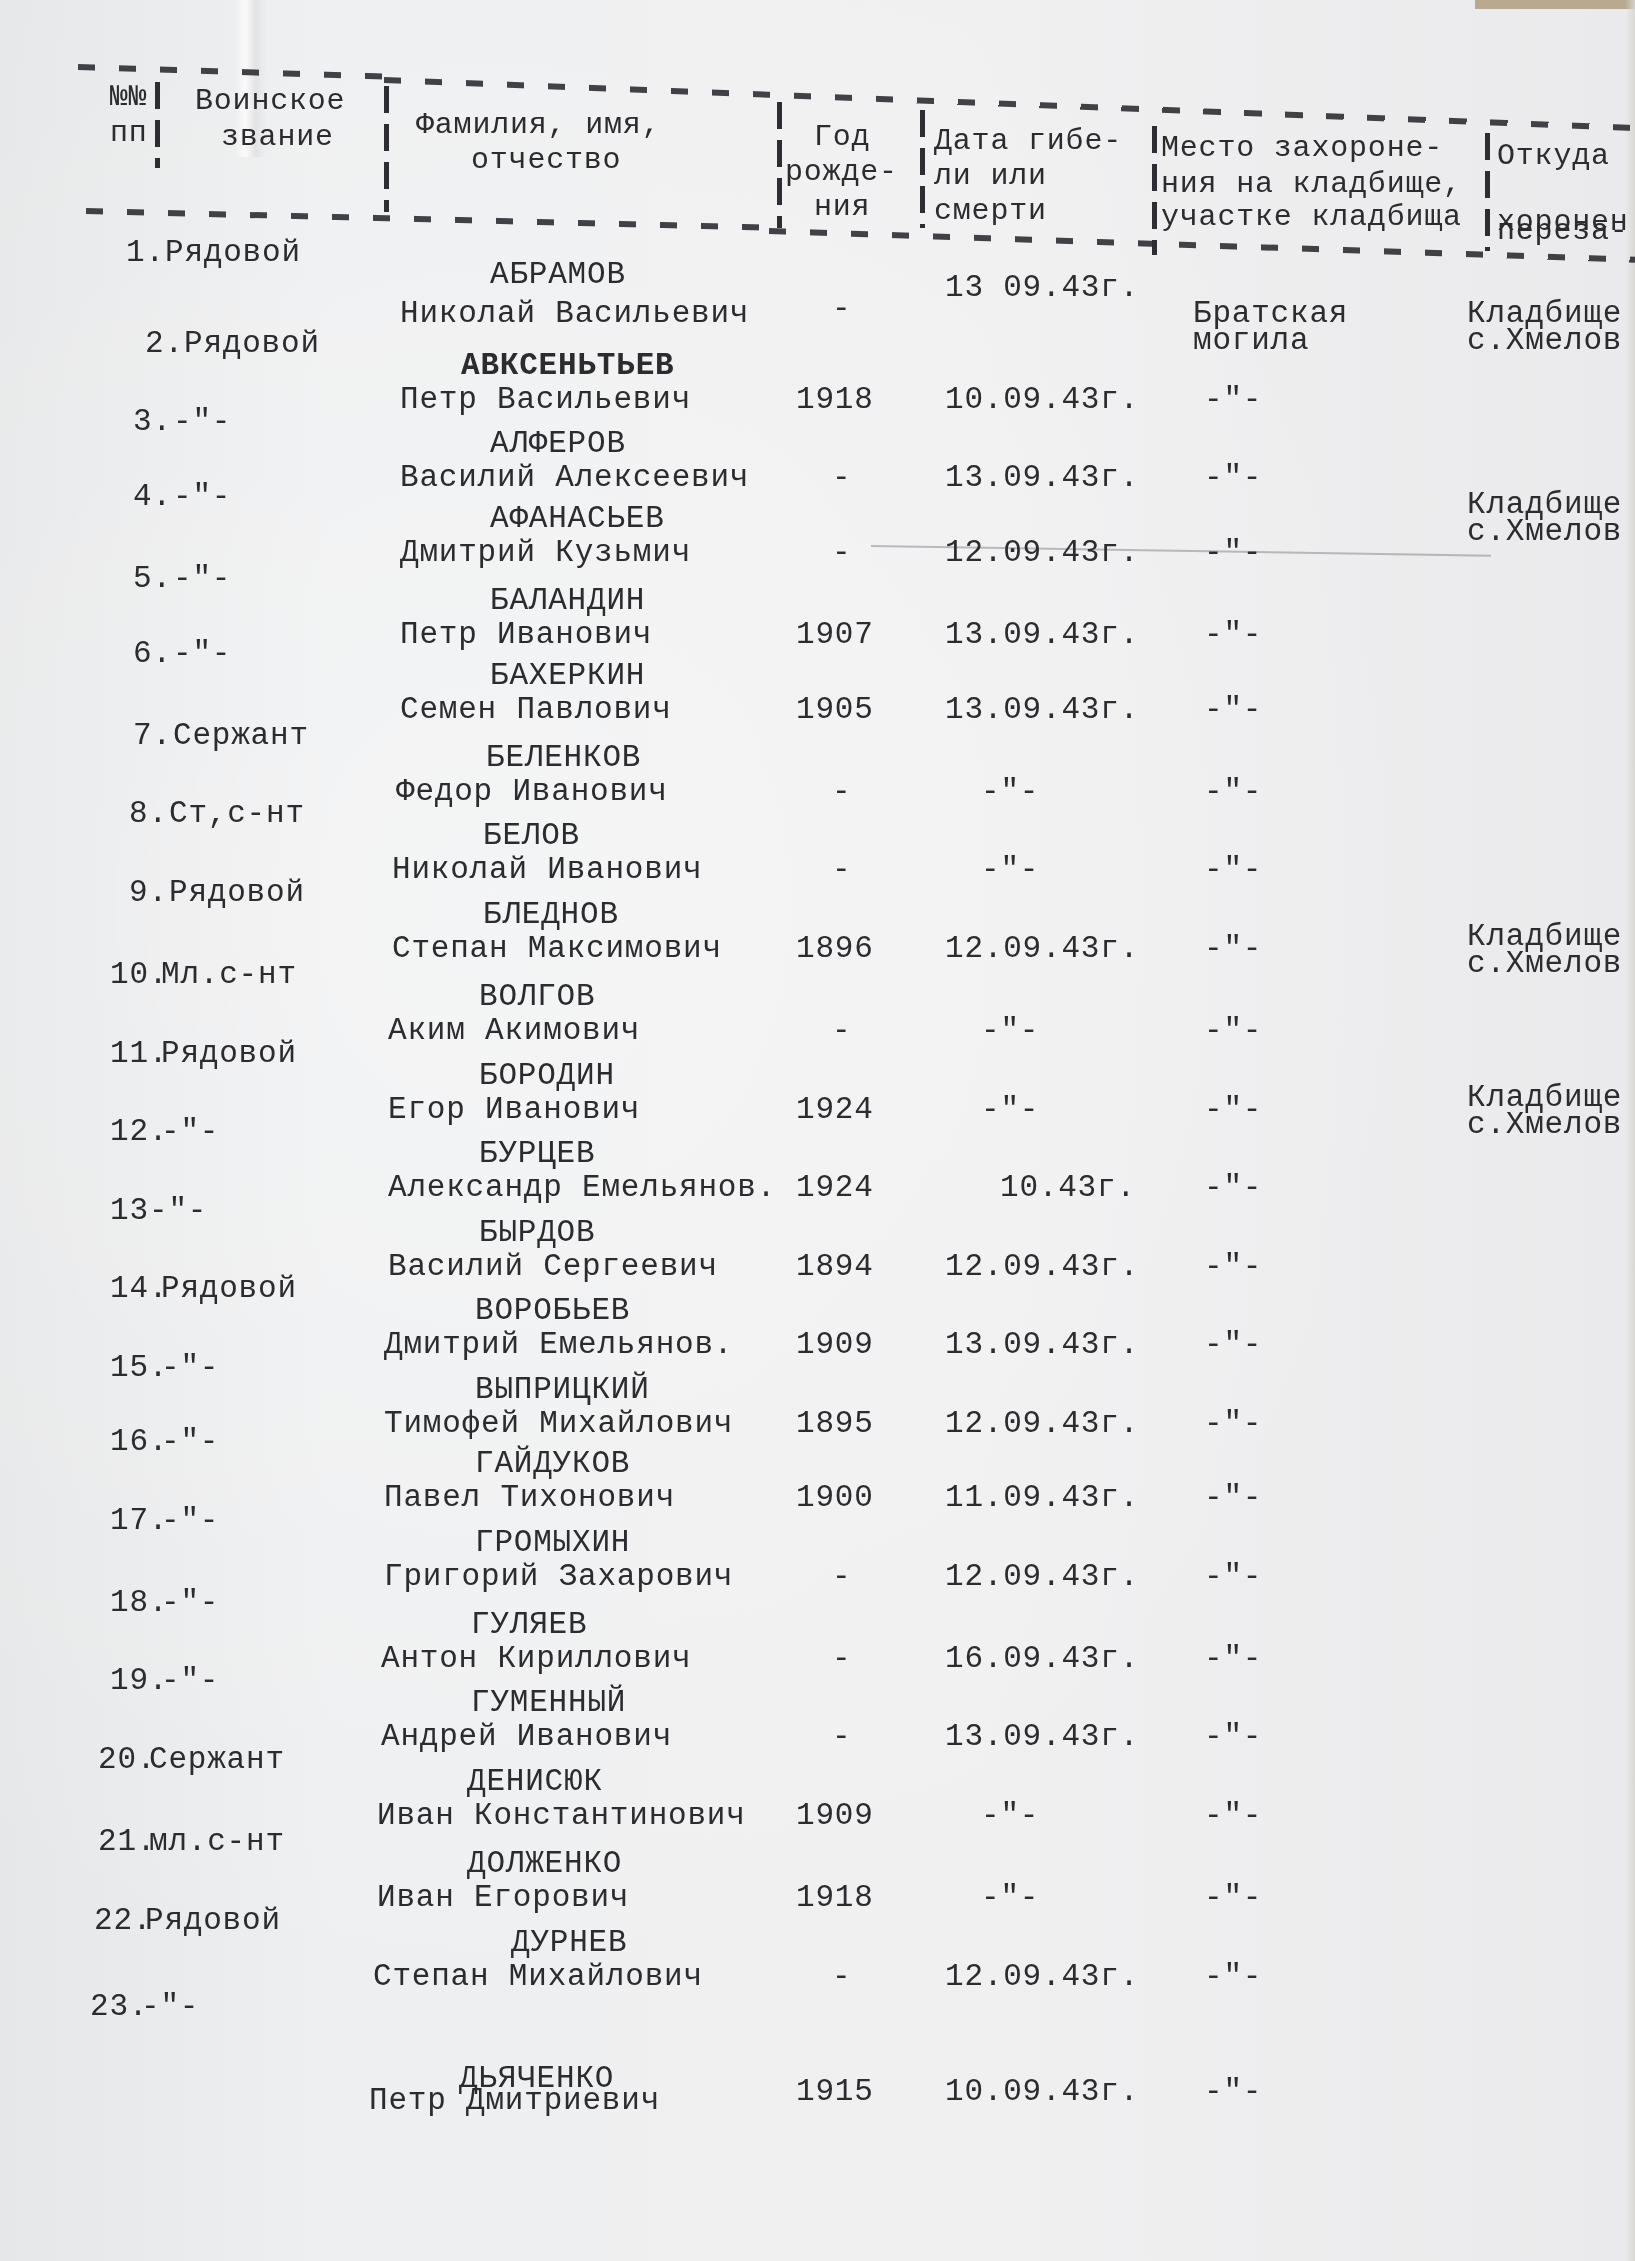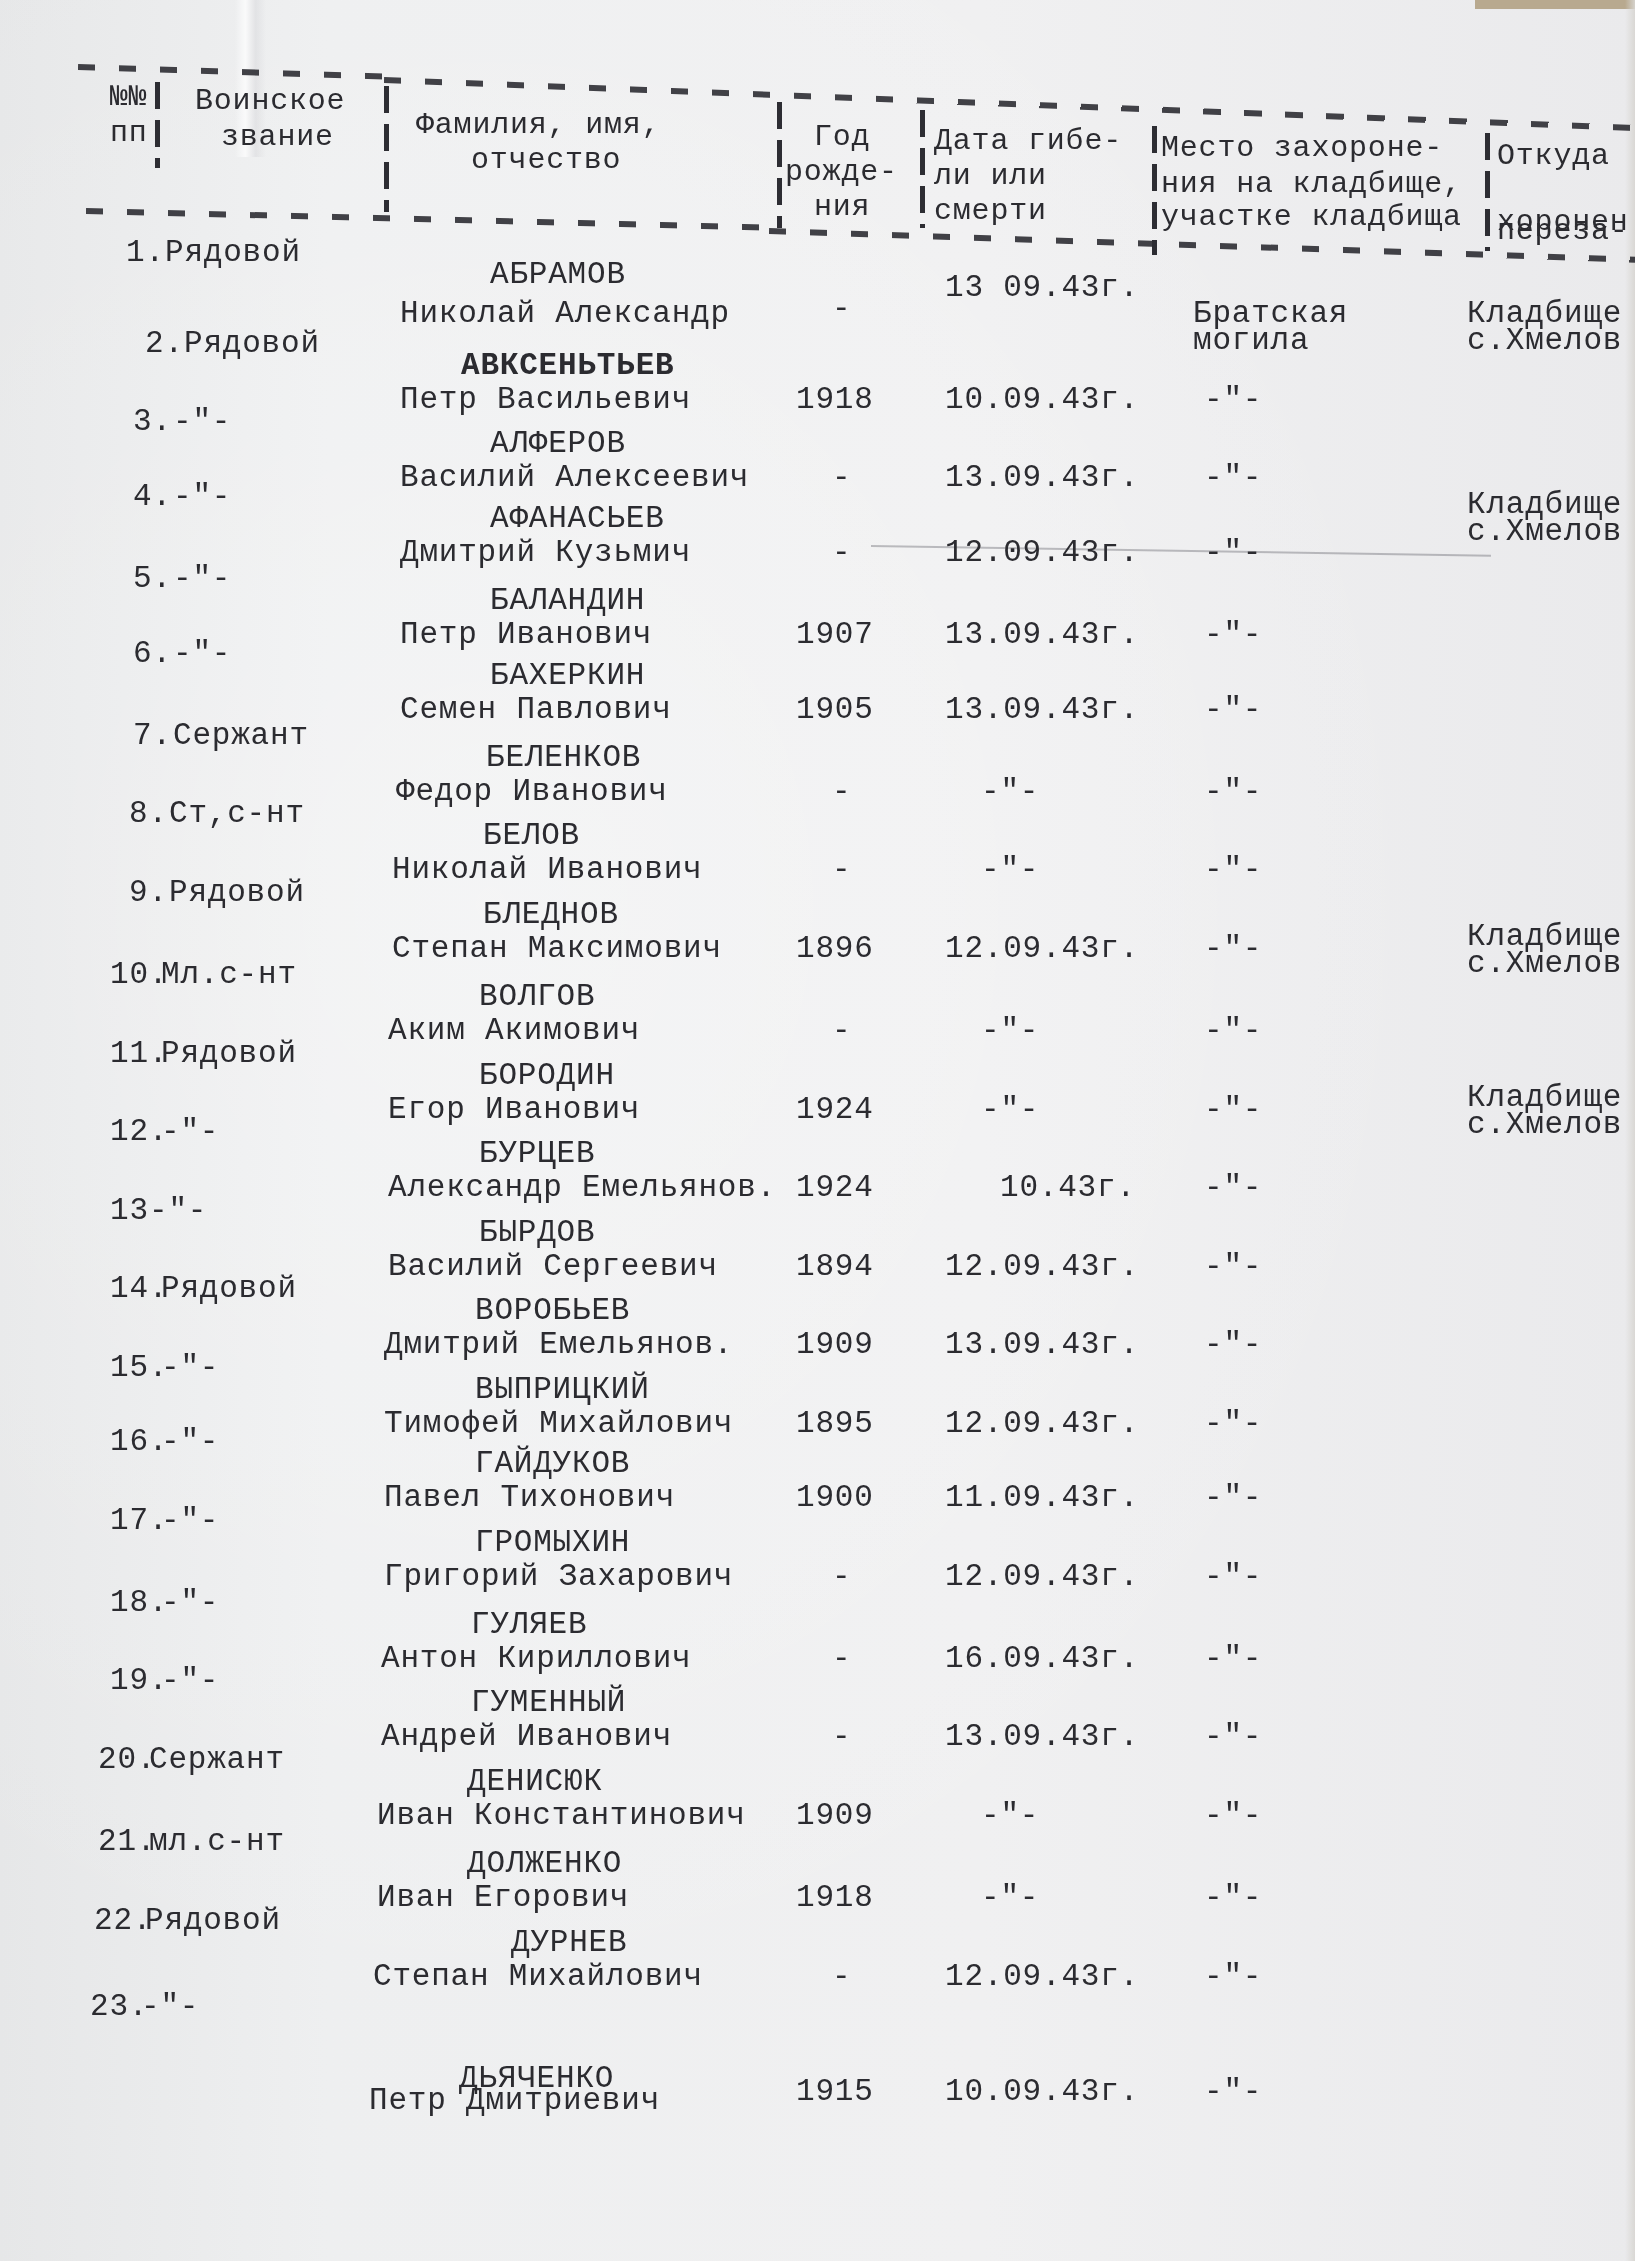--- a/index.html
+++ b/index.html
@@ -91,21 +91,21 @@
   <div class="t hdr" style="left:1497px; top:141px;">Откуда</div>
   <div class="t hdr" style="left:1497px; top:174px;margin-top:42px;">переза-</div>
   <div class="t hdr" style="left:1497px; top:207px;">хоронен</div>
 </div>
 
 <div id="rows">
     <div class="row" style="top: 235px;">
       <div class="t" style="left:126px; top:0px;">1.</div>
       <div class="t" style="left:165px; top:0px;">Рядовой</div>
       <div class="t" style="left:490px; top:22px;">АБРАМОВ</div>
-      <div class="t" style="left:400px; top:61px;">Николай Александр</div>
+      <div class="t" style="left:400px; top:61px;">Николай Васильевич</div>
       <div class="t" style="left:832px; top:56px;">-</div>
       <div class="t" style="left:945px; top:35px;">13 09.43г.</div>
       <div class="t" style="left:1193px; top:61px;">Братская</div>
       <div class="t" style="left:1193px; top:88px;">могила</div>
       <div class="t" style="left:1467px; top:61px;">Кладбище</div>
       <div class="t" style="left:1467px; top:88px;">с.Хмелов</div>
     </div>
     <div class="row" style="top: 326px;">
       <div class="t" style="left:145px; top:0px;">2.</div>
       <div class="t" style="left:184px; top:0px;">Рядовой</div>

